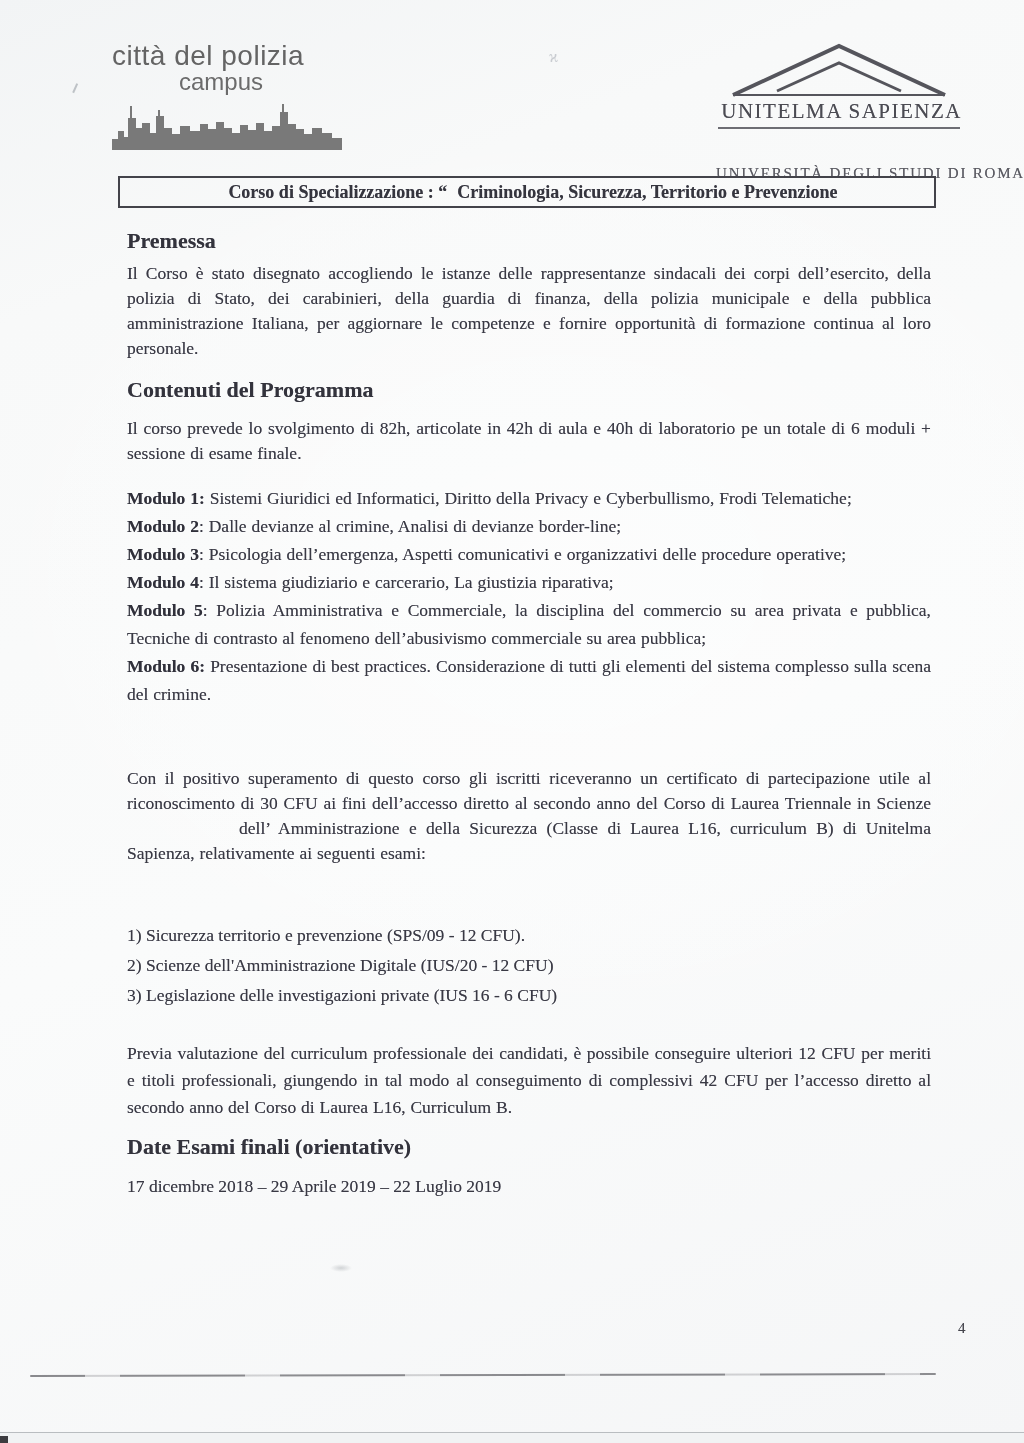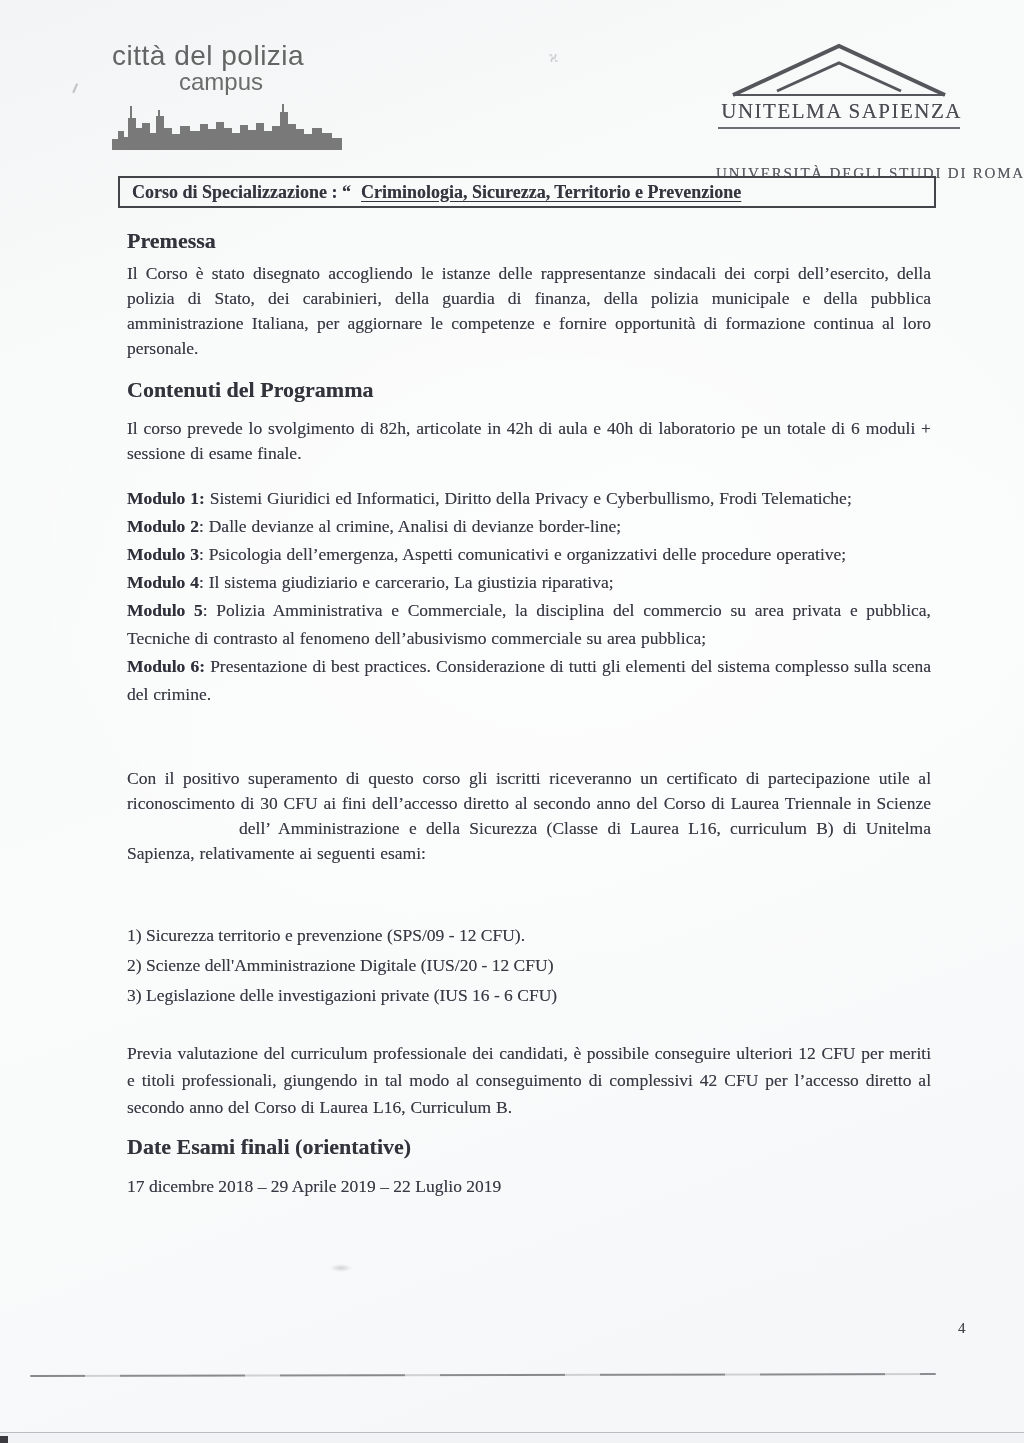--- a/index.html
+++ b/index.html
@@ -31,22 +31,23 @@
   .logo-right .sub { font-size: 15px; letter-spacing: 1.8px; color: #5a5a61; white-space: nowrap; margin-top: 36px; }
 
   
   .title-box {
     position: absolute; left: 118px; top: 176px; width: 818px; height: 32px;
     border: 2px solid #43434a;
     display: flex; align-items: center;
     padding-left: 12px;
     font-size: 18px; font-weight: bold; color: #35353e;
     white-space: nowrap;
+    justify-content: center;
   }
-  .title-box .und { text-decoration: underline; text-underline-offset: 3px; margin-left: 10px; }
+  .title-box .und { text-underline-offset: 3px; margin-left: 10px; }
 
   
   .block { position: absolute; left: 127px; width: 804px; font-size: 17.5px; color: #393944; }
   .h { font-weight: bold; font-size: 22px; color: #33333c; }
   .just { text-align: justify; line-height: 25px; word-spacing: .5px; }
   .moduli-line { text-align: justify; line-height: 28px; word-spacing: .5px; }
   .moduli-line b { color: #30303a; }
   .list-line { line-height: 30px; }
   .gap { display: inline-block; width: 112px; }
 

